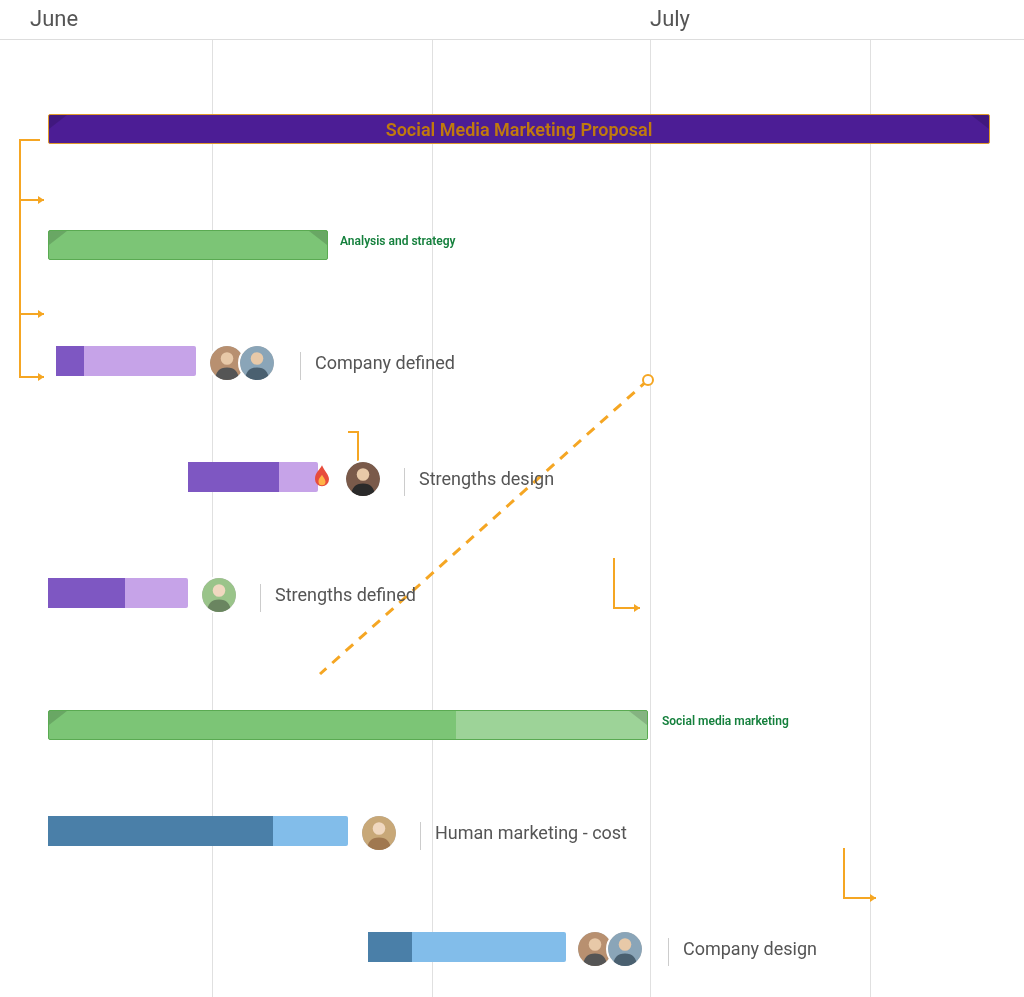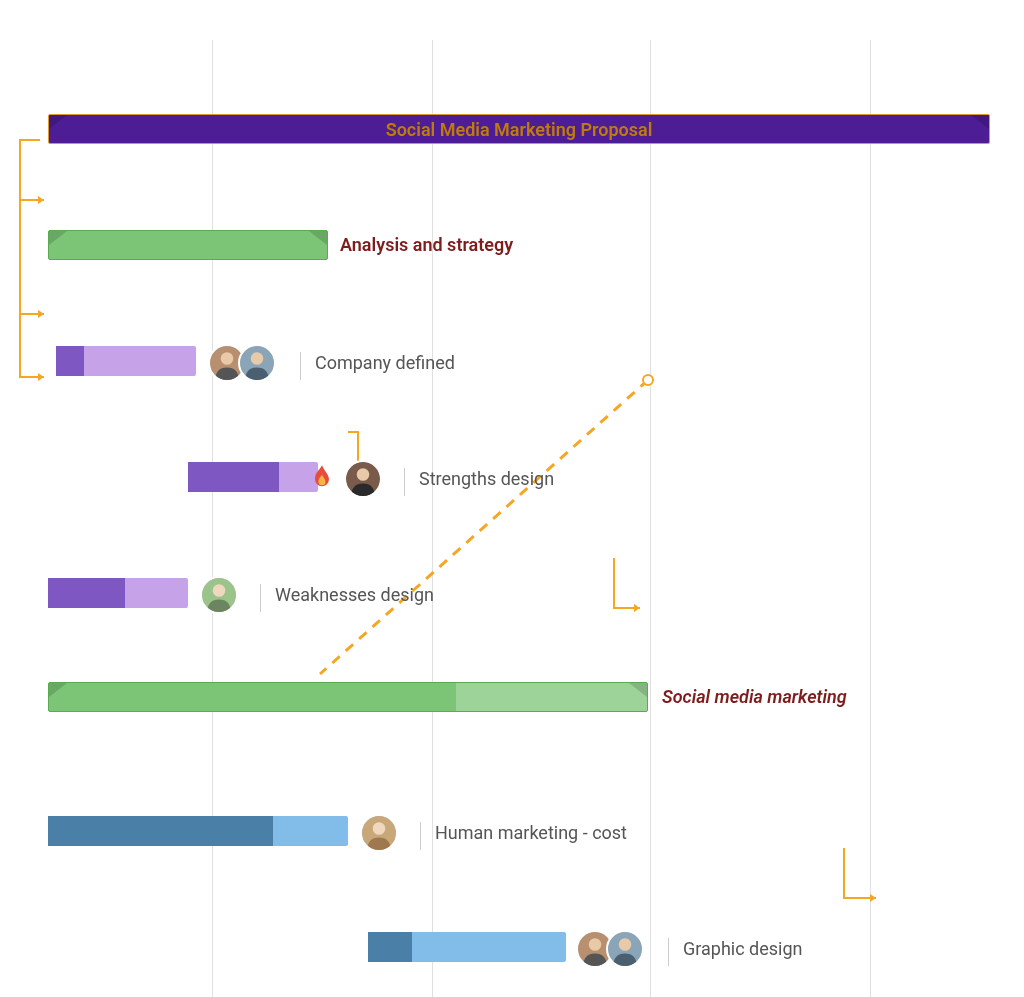--- a/index.html
+++ b/index.html
@@ -17,21 +17,21 @@
 .summary-bar::before, .summary-bar::after { content: ""; position: absolute; top: 0; width: 0; height: 0; border-top: 14px solid rgba(0,0,0,0.15); }
 .summary-bar::before { left: 0; border-right: 18px solid transparent; }
 .summary-bar::after { right: 0; border-left: 18px solid transparent; }
 .summary-inner { position: absolute; top: 0; left: 0; bottom: 0; background: rgba(255,255,255,0.25); }
 
 .summary-orange { background: #4c1d95; border: 1px solid #e09a2a; }
 .summary-green { background: #7cc576; border: 1px solid #5aaa52; }
 
 .title-center { position: absolute; width: 100%; text-align: center; top: 4px; font-weight: 600; font-size: 18px; }
 .title-orange { color: #c07a0e; }
-.title-green { color: #7f1d1d; font-weight: 600; font-size: 18px; position: absolute; white-space: nowrap; text-align: right; }
+.title-green { color: #15803d; font-weight: 600; font-size: 12px; position: absolute; white-space: nowrap; text-align: right; }
 
 .task-bar { position: absolute; height: 30px; top: 12px; border-radius: 2px; }
 .progress { position: absolute; left: 0; top: 0; bottom: 0; }
 
 .purple { background: #c6a3e8; }
 .purple .progress { background: #7e57c2; }
 .blue { background: #82bdea; }
 .blue .progress { background: #4a7fa8; }
 
 .label { position: absolute; font-size: 18px; color: #555; white-space: nowrap; top: 16px; }
@@ -43,20 +43,24 @@
 
 .flame { position: absolute; width: 28px; height: 28px; top: 13px; }
 .flame svg { width: 28px; height: 28px; }
 
 .dep-svg { position: absolute; top: 0; left: 0; pointer-events: none; }
 </style>
 </head>
 <body>
 
 <div class="chart">
+  <div class="header">
+    <div class="month" style="left:30px;">June</div>
+    <div class="month" style="left:650px;">July</div>
+  </div>
 
   <div class="grid">
     <div class="vline" style="left:212px;"></div>
     <div class="vline" style="left:432px;"></div>
     <div class="vline" style="left:650px;"></div>
     <div class="vline" style="left:870px;"></div>
   </div>
 
   <svg class="dep-svg" width="1024" height="997">
 
@@ -142,24 +146,24 @@
         </div>
       <div class="avatars" style="left:200px;">
         <span class="avatar">
             <svg viewBox="0 0 38 38">
               <circle cx="19" cy="19" r="19" fill="#9ac48a"></circle>
               <circle cx="19" cy="14" r="7" fill="#f0d8c0"></circle>
               <path d="M6 38 Q6 24 19 24 Q32 24 32 38 Z" fill="#6a8560"></path>
             </svg>
           </span>
       </div>
-      <div class="label" style="left:252px;"><span class="sep"></span><span>Weaknesses design</span></div>
-    </div>
-
-    <div class="row" style="top:340px;font-style:italic;">
+      <div class="label" style="left:252px;"><span class="sep"></span><span>Strengths defined</span></div>
+    </div>
+
+    <div class="row" style="top:368px;">
       <div class="summary-bar summary-green" style="left:48px; width:600px;">
         <div class="summary-inner" style="width:32%; right:0; left:auto;"></div>
       </div>
       <div class="title-green" style="left:662px; top:16px;">Social media marketing</div>
     </div>
 
     <div class="row" style="top:416px;">
       <div class="task-bar blue" style="left:48px; width:300px;">
           <div class="progress" style="width:75%;"></div>
         </div>
@@ -188,17 +192,17 @@
             </svg>
           </span>
         <span class="avatar">
             <svg viewBox="0 0 38 38">
               <circle cx="19" cy="19" r="19" fill="#8aa5b8"></circle>
               <circle cx="19" cy="14" r="7" fill="#e8c9a8"></circle>
               <path d="M6 38 Q6 24 19 24 Q32 24 32 38 Z" fill="#4a6070"></path>
             </svg>
           </span>
       </div>
-      <div class="label" style="left:660px;"><span class="sep"></span><span>Graphic design</span></div>
+      <div class="label" style="left:660px;"><span class="sep"></span><span>Company design</span></div>
     </div>
 
   </div>
 </div>
 
 </body></html>

